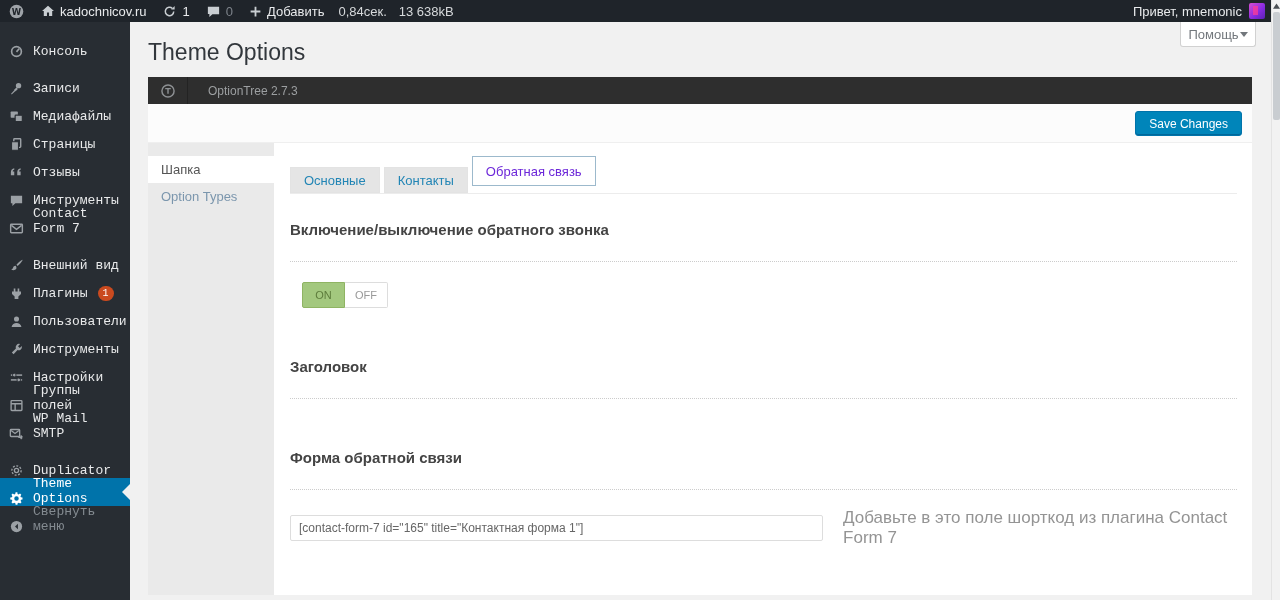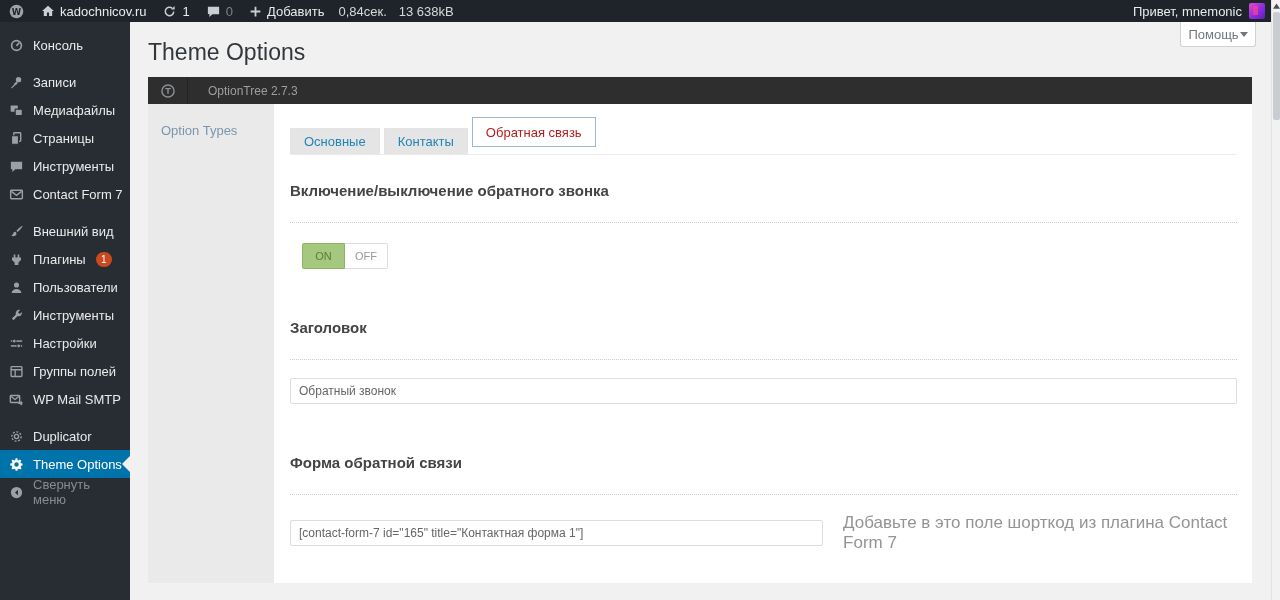--- a/index.html
+++ b/index.html
@@ -22,21 +22,21 @@
   .ab-count.dim { color:#7d838a; }
   .ab-stat { padding:0 6px; color:#d6d9db; cursor:default; }
   .ab-right { margin-left:auto; display:flex; align-items:center; gap:7px; padding-right:6px; height:100%; cursor:pointer; }
   .avatar { width:16px; height:16px; border-radius:2px;
     background:linear-gradient(135deg,#d94fd0 0%,#8a2be2 55%,#5b21b6 100%); position:relative; }
   .avatar::after{ content:""; position:absolute; left:4px; top:3px; width:5px; height:9px; background:rgba(255,60,150,.75); }
 
   
   .sidebar { position:absolute; top:22px; left:0; bottom:0; width:130px; background:#282d33; z-index:40; }
   .menu { padding-top:9px; }
-  .menu-item { display:flex; align-items:center; gap:9px; padding:0 6px 0 9px; height:28px; font-size:13px; color:#e9eaeb; cursor:pointer; position:relative; }
+  .menu-item { display:flex; align-items:flex-end; gap:9px; padding:0 6px 0 9px; height:28px; font-size:13px; color:#e9eaeb; cursor:pointer; position:relative;font-family:Liberation Mono, monospace; }
   .menu-item.sep { margin-top:9px; }
   .mi-icon { width:15px; height:15px; color:#9ba0a5; display:flex; align-items:center; justify-content:center; flex:0 0 15px; }
   .mi-icon svg { width:15px; height:15px; display:block; }
   .menu-item.active { background:#0073aa; color:#fff; }
   .menu-item.active .mi-icon { color:#fff; }
   .menu-item.active::after { content:""; position:absolute; right:0; top:50%; margin-top:-8px;
     border:8px solid transparent; border-left-width:0; border-right-color:#f1f1f1; }
   .menu-item.muted { color:#848b91; }
   .badge { background:#ca4a1f; color:#fff; border-radius:9px; font-size:10px; line-height:15px; min-width:16px; height:15px; text-align:center; padding:0 4px; margin-left:1px; }
 
@@ -59,21 +59,21 @@
     box-shadow:inset 0 -1px 0 #006799; cursor:pointer; font-family:inherit; }
   .ot-body { display:flex; background:#fff; min-height:452px; }
   .ot-nav { width:126px; background:#eaeaea; padding-top:13px; flex:0 0 126px; }
   .ot-nav-item { height:27px; line-height:27px; padding-left:13px; font-size:13px; color:#7b96ad; cursor:pointer; }
   .ot-nav-item.active { background:#fff; color:#555; }
   .ot-content { flex:1; padding:13px 15px 30px 16px; }
 
   .tabs { display:flex; gap:4px; border-bottom:1px solid #ececec; align-items:flex-start; }
   .tab { margin-top:11px; height:26px; line-height:25px; padding:0 13px; border:1px solid #e3e3e3;
     background:#e5e5e5; color:#2285b5; font-size:13px; cursor:pointer; }
-  .tab.active { margin-top:0; height:30px; line-height:29px; background:#fff; border-color:#9cb9cc; color:#b91c1c; margin-bottom:-1px; position:relative; z-index:2; }
+  .tab.active { margin-top:0; height:30px; line-height:29px; background:#fff; border-color:#9cb9cc; color:#6d28d9; margin-bottom:-1px; position:relative; z-index:2; }
 
   .section-heading { margin:27px 0 0; font-size:15px; font-weight:bold; color:#444; }
   .section-heading.gap-lg { margin-top:50px; }
   .dotted { border-top:1px dotted #ccc; margin-top:23px; height:0; }
 
   .toggle { display:inline-flex; margin-top:20px; cursor:pointer;margin-left:12px; }
   .t-on { width:43px; height:26px; line-height:24px; text-align:center; background:#a3c87e;
     border:1px solid #8fb463; color:#5d7c3b; font-size:11px; border-radius:2px 0 0 2px; }
   .t-off { width:43px; height:26px; line-height:24px; text-align:center; background:#fff;
     border:1px solid #ddd; border-left:none; color:#999; font-size:11px; border-radius:0 2px 2px 0; }
@@ -182,20 +182,28 @@
           <svg viewBox="0 0 20 20">
             <rect x="6.4" y="2.4" width="9.2" height="11.4" rx="1" fill="none" stroke="currentColor" stroke-width="1.9"></rect>
             <rect x="3.4" y="6.2" width="9.2" height="11.4" rx="1" fill="currentColor" stroke="#282d33" stroke-width="1.4"></rect>
           </svg>
         </span>
       <span>Страницы</span>
     </div>
     <div class="menu-item">
       <span class="mi-icon">
           <svg viewBox="0 0 20 20" fill="currentColor">
+            <path d="M2.5 9.5c0-3 1.8-5 4.5-5.3v2.2c-1.2.2-1.9.9-2 2.1h2v5H2.5zM11 9.5c0-3 1.8-5 4.5-5.3v2.2c-1.2.2-1.9.9-2 2.1h2v5H11z"></path>
+          </svg>
+        </span>
+      <span>Отзывы</span>
+    </div>
+    <div class="menu-item">
+      <span class="mi-icon">
+          <svg viewBox="0 0 20 20" fill="currentColor">
             <path d="M2.5 3.5h15v10h-9l-4 3.8v-3.8h-2z"></path>
           </svg>
         </span>
       <span>Инструменты</span>
     </div>
     <div class="menu-item">
       <span class="mi-icon">
           <svg viewBox="0 0 20 20">
             <rect x="2.2" y="4.3" width="15.6" height="11.4" rx="1" fill="none" stroke="currentColor" stroke-width="1.9"></rect>
             <path d="M3.2 5.8L10 11l6.8-5.2" fill="none" stroke="currentColor" stroke-width="1.9"></path>
@@ -311,23 +319,27 @@
     <div class="ot-header">
       <div class="ot-logo">
         <svg width="16" height="16" viewBox="0 0 20 20">
             <circle cx="10" cy="10" r="7.6" fill="none" stroke="#8d9093" stroke-width="1.8"></circle>
             <path d="M6.5 7h7M10 7v6.5" stroke="#8d9093" stroke-width="1.8" fill="none"></path>
           </svg>
       </div>
       <span class="ot-title">OptionTree 2.7.3</span>
     </div>
 
+    <div class="ot-save-row">
+      <button class="save-btn">Save Changes</button>
+    </div>
 
     <div class="ot-body">
       <div class="ot-nav">
+        <div class="ot-nav-item active">Шапка</div>
         <div class="ot-nav-item">Option Types</div>
       </div>
 
       <div class="ot-content">
         <div class="tabs">
           <div class="tab">Основные</div>
           <div class="tab">Контакты</div>
           <div class="tab active">Обратная связь</div>
         </div>
 
@@ -335,23 +347,20 @@
         <h3 class="section-heading">Включение/выключение обратного звонка</h3>
         <div class="dotted"></div>
         <div class="toggle">
           <span class="t-on">ON</span>
           <span class="t-off">OFF</span>
         </div>
 
         
         <h3 class="section-heading gap-lg">Заголовок</h3>
         <div class="dotted"></div>
-        <div class="control-row">
-          <input class="ot-input full" type="text" value="Обратный звонок" style="">
-        </div>
 
         
         <h3 class="section-heading gap-lg">Форма обратной связи</h3>
         <div class="dotted"></div>
         <div class="control-row">
           <input class="ot-input short" type="text" value="[contact-form-7 id=&quot;165&quot; title=&quot;Контактная форма 1&quot;]" style="">
           <span class="hint">Добавьте в это поле шорткод из плагина Contact Form 7</span>
         </div>
       </div>
     </div>

